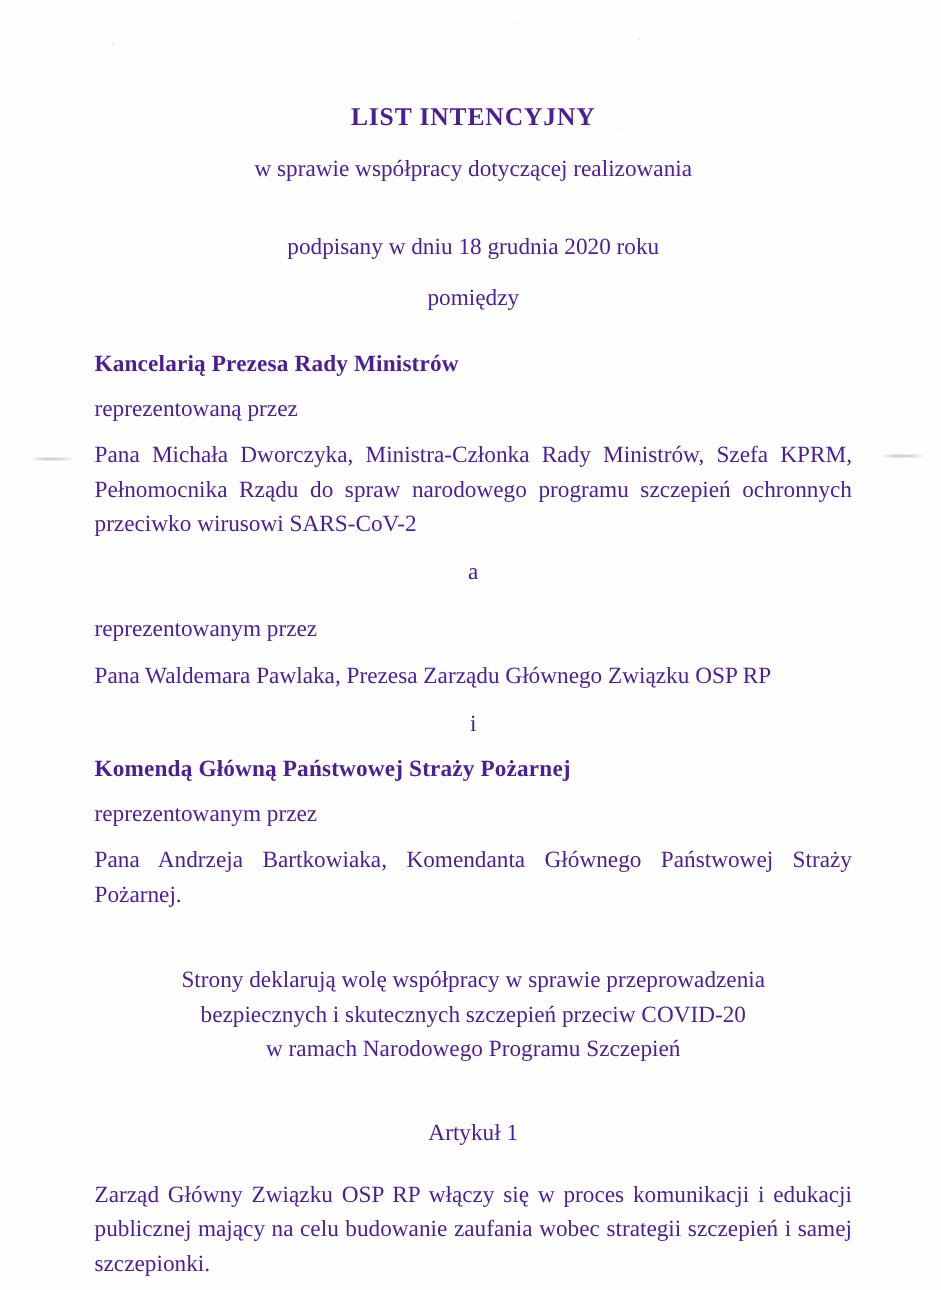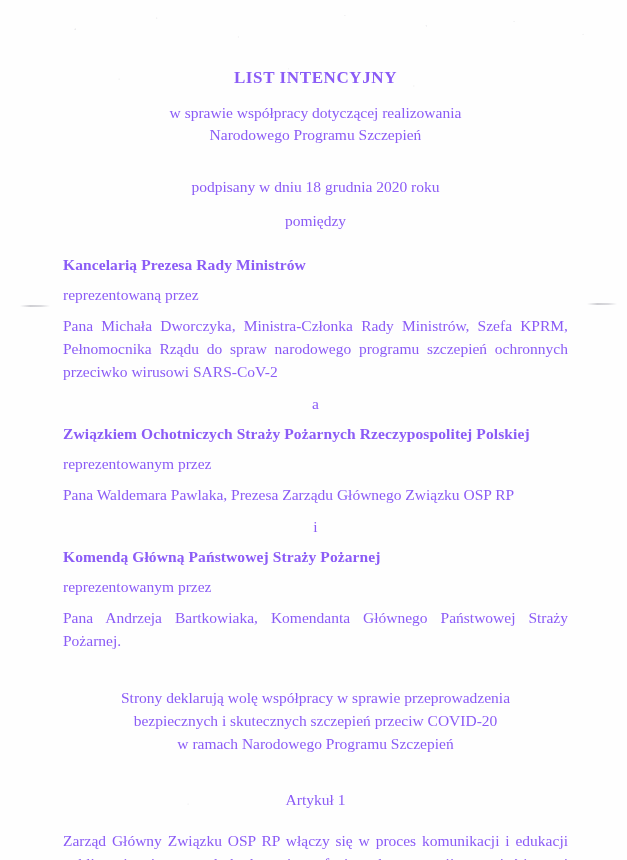--- a/index.html
+++ b/index.html
@@ -9,21 +9,21 @@
   }
 
   .page {
     position: relative;
     width: 627px;
     height: 860px;
     margin: 0 auto;
     background: #fefefe;
     overflow: hidden;
     font-family: "Liberation Serif", "DejaVu Serif", serif;
-    color: #8b5cf6;
+    color: #4c1d95;
   }
 
   
   .scan-noise {
     position: absolute;
     inset: 0;
     pointer-events: none;
     opacity: 0.55;
     background-image:
       radial-gradient(circle at 12% 3.4%, rgba(140,140,150,0.30) 0.6px, transparent 1.1px),
@@ -134,21 +134,20 @@
 
   <div class="content">
 
     <div class="sp-title"></div>
 
     <div class="doc-title t-center">LIST INTENCYJNY</div>
 
     <div class="sp-a"></div>
 
     <div class="subtitle-line t-center">w sprawie współpracy dotyczącej realizowania</div>
-    <div class="subtitle-line t-center">Narodowego Programu Szczepień</div>
 
     <div class="sp-b"></div>
 
     <div class="meta-line t-center">podpisany w dniu 18 grudnia 2020 roku</div>
 
     <div class="sp-d"></div>
 
     <div class="meta-line t-center">pomiędzy</div>
 
     <div class="sp-c"></div>
@@ -162,21 +161,20 @@
     <div class="sp-e"></div>
 
     <div class="body-par t-just">Pana Michała Dworczyka, Ministra-Członka Rady Ministrów, Szefa KPRM, Pełnomocnika Rządu do spraw narodowego programu szczepień ochronnych przeciwko wirusowi SARS-CoV-2</div>
 
     <div class="sp-f"></div>
 
     <div class="connector t-center">a</div>
 
     <div class="sp-e"></div>
 
-    <div class="party-name t-left">Związkiem Ochotniczych Straży Pożarnych Rzeczypospolitej Polskiej</div>
 
     <div class="sp-e"></div>
 
     <div class="repr-line t-left">reprezentowanym przez</div>
 
     <div class="sp-e"></div>
 
     <div class="body-par t-left">Pana Waldemara Pawlaka, Prezesa Zarządu Głównego Związku OSP RP</div>
 
     <div class="sp-f"></div>

